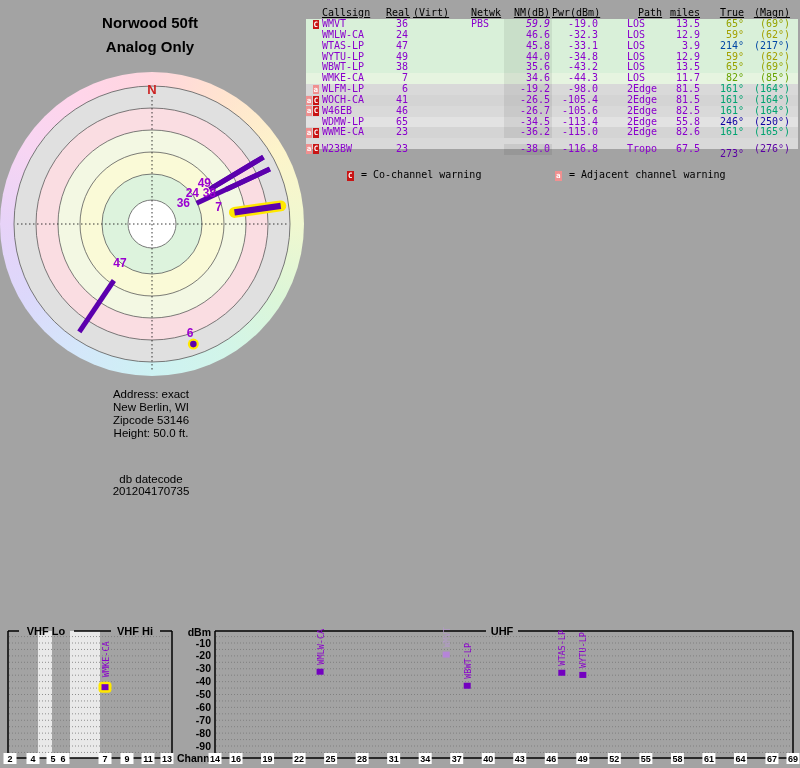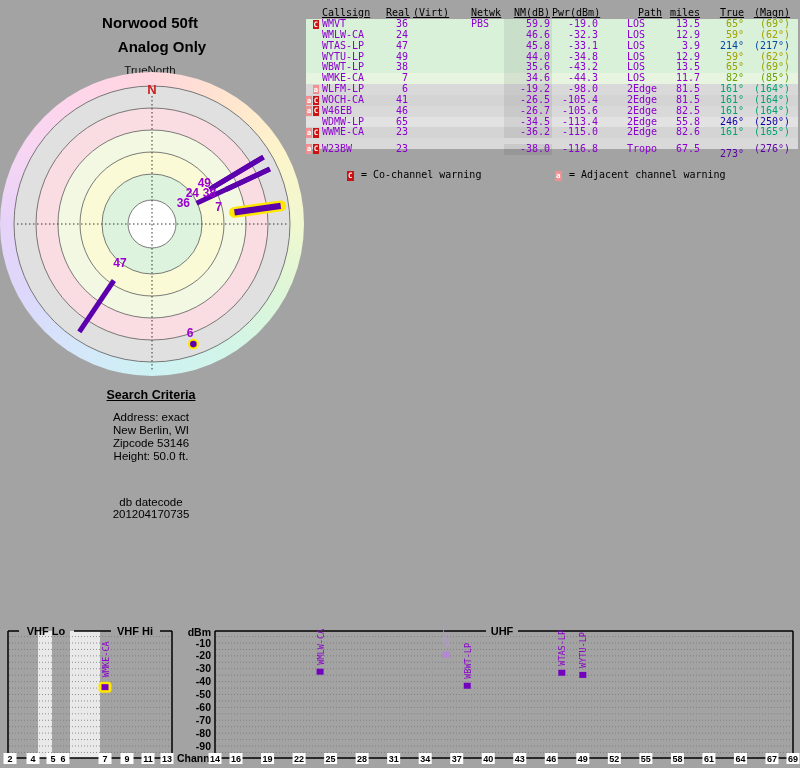--- a/index.html
+++ b/index.html
@@ -14,21 +14,21 @@
       #d2f5e9 150deg,#cdf2f3 180deg,#d4e7fa 210deg,#dcd8fb 240deg,#e7d3f8 270deg,
       #f7d5f3 300deg,#ffd5ea 330deg,#ffd6de 360deg);}
   #polar-disc{left:0;top:72px;width:304px;height:304px;border-radius:50%;
     background:radial-gradient(circle closest-side,
       #ffffff 0 24px,#ddf3dd 24px 50px,#fafad7 50px 72px,#f3f8e3 72px 94px,
       #fadde2 94px 116px,#e0e0e0 116px 138px,rgba(255,255,255,0) 138px);}
   #polar-svg{left:0;top:64px;}
 
   
   #plot-title{left:0;top:14px;width:300px;text-align:center;font-size:15px;font-weight:bold;color:#000;}
-  #plot-subtitle{left:12px;top:38px;width:300px;text-align:center;font-size:15px;font-weight:bold;color:#000;}
+  #plot-subtitle{left:0;top:38px;width:300px;text-align:center;font-size:15px;font-weight:bold;color:#000;}
   #north-label{left:0;top:64px;width:300px;text-align:center;font-size:11.5px;color:#111;}
 
   
   #tvtable{left:306px;top:8px;width:492px;font-family:"DejaVu Sans Mono",monospace;
            font-size:10px;color:#000;}
   .trow{display:grid;
         grid-template-columns:14px 66px 24px 46px 48px 48px 46px 66px 38px 42px 50px;
         height:10.85px;line-height:10.8px;align-items:center;}
   .trow.hdr{height:11px;}
   .c-warn{display:flex;justify-content:flex-end;gap:1px;padding-right:1px;}
@@ -73,21 +73,20 @@
   .pol-num{font-size:12px;font-weight:bold;fill:#9a00d0;}
   .n-lab{font-size:13px;font-weight:bold;fill:#cc2222;}
 </style>
 </head>
 <body>
 
 <div id="page">
 
   <div class="abs" id="plot-title">Norwood 50ft</div>
   <div class="abs" id="plot-subtitle">Analog Only</div>
-  <div class="abs" id="north-label">TrueNorth</div>
 
   <div class="abs" id="polar-rim"></div>
   <div class="abs" id="polar-disc"></div>
   <svg class="abs" id="polar-svg" width="312" height="318">
       <circle cx="152" cy="160" r="24" fill="none" stroke="#5a5a5a" stroke-width="0.8"></circle>
       <circle cx="152" cy="160" r="50" fill="none" stroke="#5a5a5a" stroke-width="0.8"></circle>
       <circle cx="152" cy="160" r="72" fill="none" stroke="#5a5a5a" stroke-width="0.8"></circle>
       <circle cx="152" cy="160" r="94" fill="none" stroke="#5a5a5a" stroke-width="0.8"></circle>
       <circle cx="152" cy="160" r="116" fill="none" stroke="#5a5a5a" stroke-width="0.8"></circle>
       <circle cx="152" cy="160" r="138" fill="none" stroke="#5a5a5a" stroke-width="0.8"></circle>
@@ -128,21 +127,21 @@
     </div>
     <div id="tv-table-rows">
         <div class="trow data" style="background: rgb(217, 240, 217); color: rgb(138, 0, 204);">
           <div class="c-warn">
             <span class="wb C">C</span>
           </div>
           <div class="c-call">WMVT</div>
           <div class="c-real">36</div>
           <div class="c-virt"></div>
           <div class="c-netwk">PBS</div>
-          <div class="c-nm" style="background: rgba(0, 0, 0, 0.07);">59.9</div>
+          <div class="c-nm" style="background: rgba(0, 0, 0, 0.07); font-style: italic;">59.9</div>
           <div class="c-pwr">-19.0</div>
           <div class="c-path">LOS</div>
           <div class="c-miles">13.5</div>
           <div class="c-true" style="color: rgb(150, 163, 0);">65°</div>
           <div class="c-magn" style="color: rgb(150, 163, 0);">(69°)</div>
         </div>
         <div class="trow data" style="background: rgb(217, 240, 217); color: rgb(138, 0, 204);">
           <div class="c-warn"></div>
           <div class="c-call">WMLW-CA</div>
           <div class="c-real">24</div>
@@ -303,21 +302,20 @@
   </div>
 
   <div class="abs" id="legend">
     <span style="position:absolute;left:41px;top:0"><span class="wb C">C</span></span>
     <span style="position:absolute;left:55px;top:1px">= Co-channel warning</span>
     <span style="position:absolute;left:249px;top:0"><span class="wb a">a</span></span>
     <span style="position:absolute;left:263px;top:1px">= Adjacent channel warning</span>
   </div>
 
   <div class="abs" id="search">
-    <div class="sc-title">Search Criteria</div>
     <div class="sc-line">Address: exact</div>
     <div class="sc-line">New Berlin, WI</div>
     <div class="sc-line">Zipcode 53146</div>
     <div class="sc-line">Height: 50.0 ft.</div>
     <div class="sc-date1">db datecode</div>
     <div class="sc-date2">201204170735</div>
   </div>
 
 
   <svg class="abs" id="spectrum-svg" style="left:0;top:616px" width="800" height="152">

